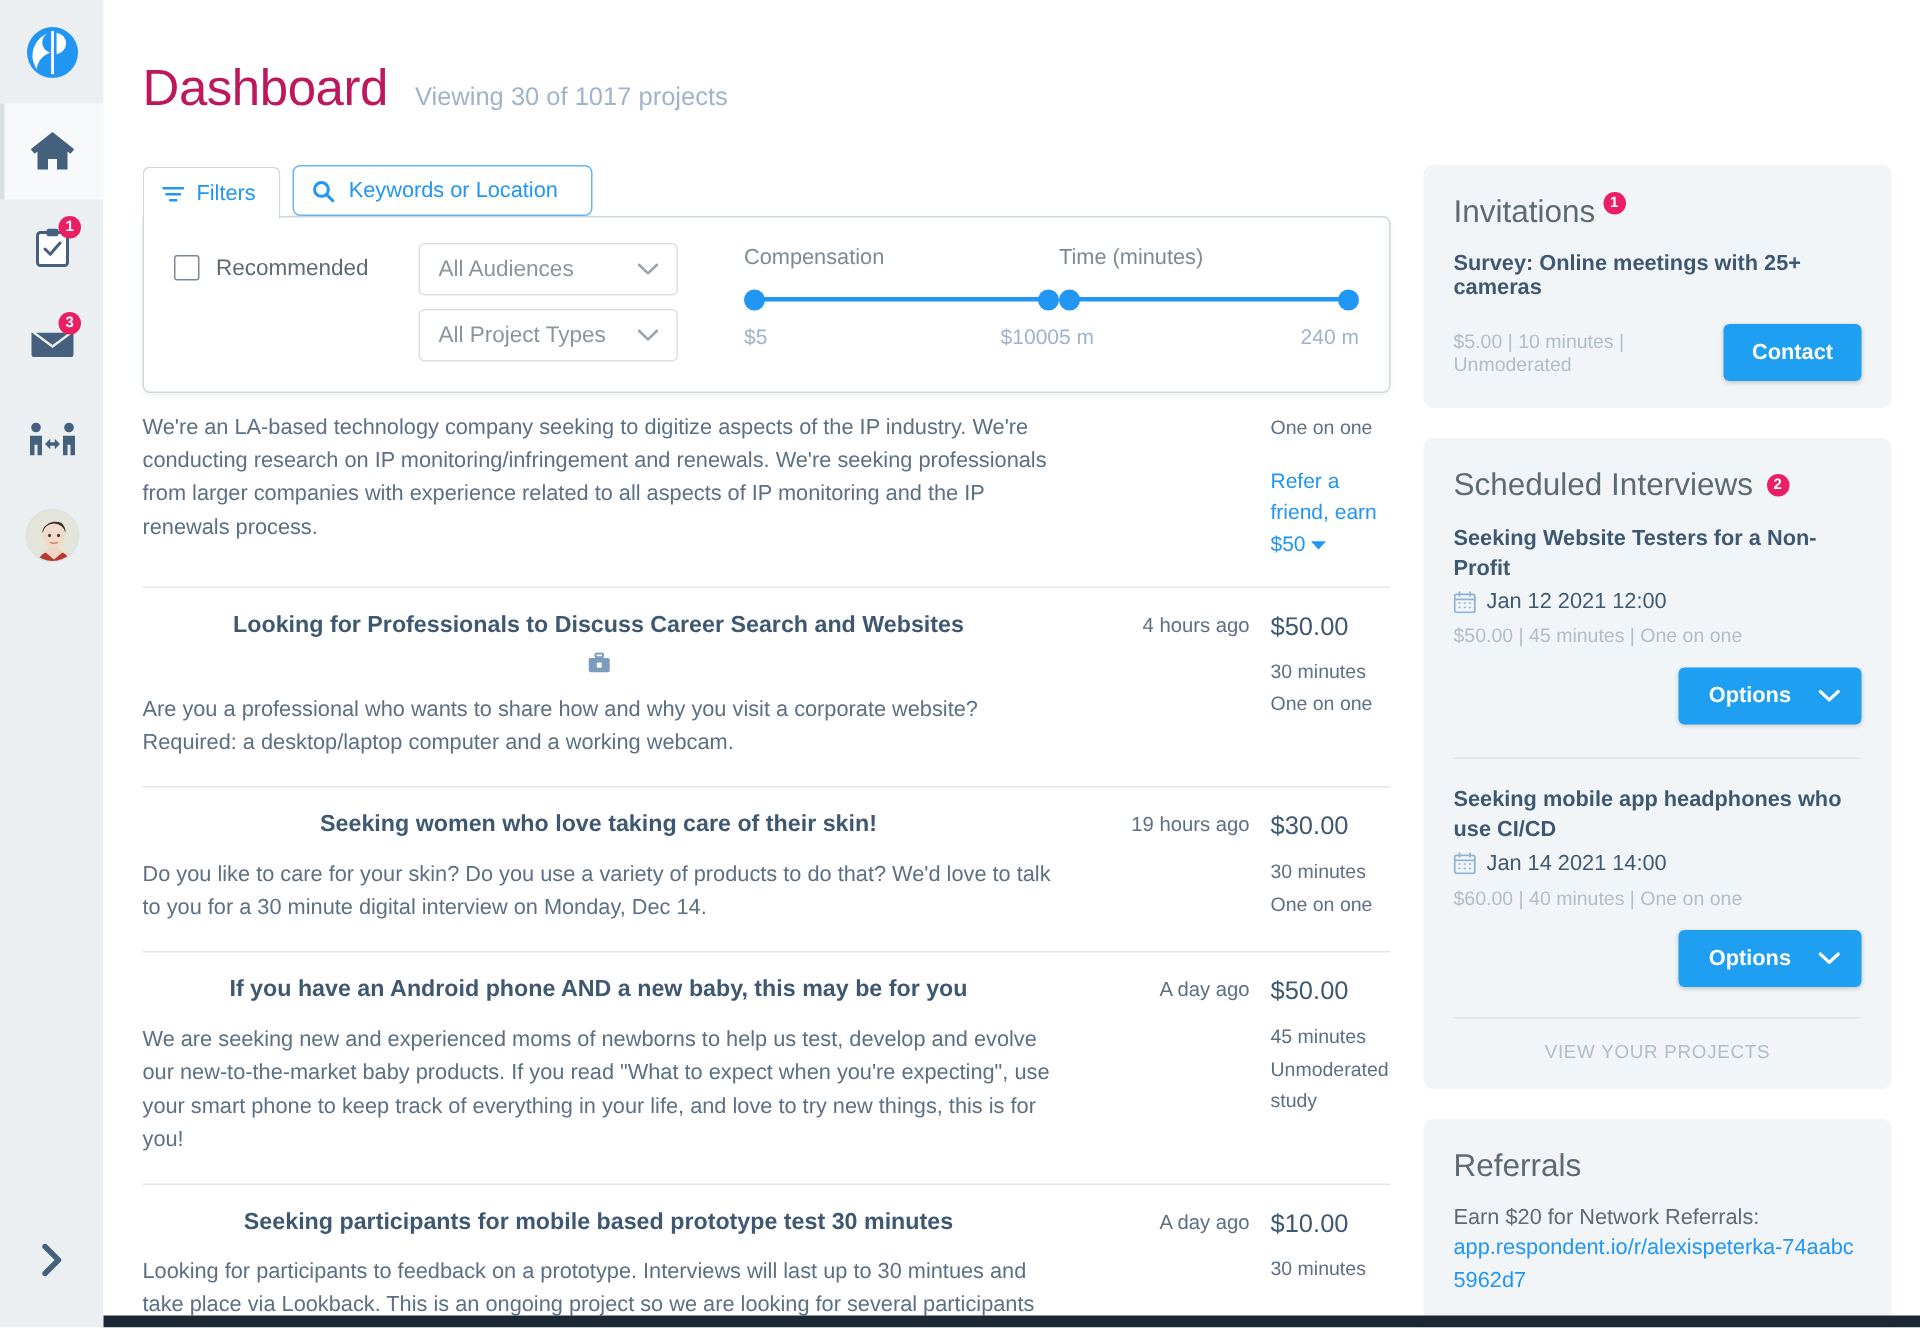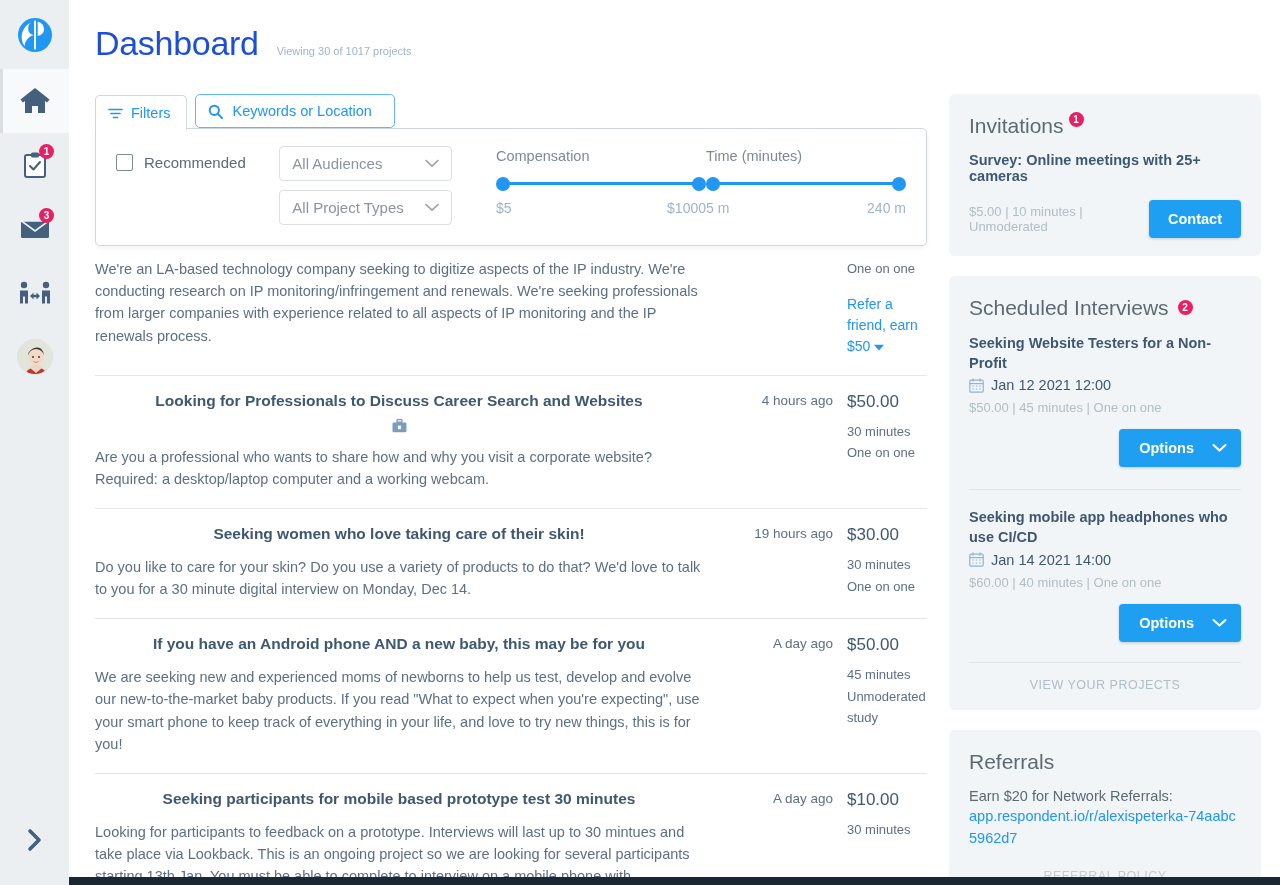--- a/index.html
+++ b/index.html
@@ -47,22 +47,22 @@
 
   
   .main {
     flex: 1 1 auto; position: relative; height: 885px;
     background: #ffffff; overflow: hidden;
   }
   .page-head {
     display: flex; align-items: baseline; gap: 18px;
     padding: 24px 0 0 26px;
   }
-  .page-title { font-size: 34px; color: #1d4ed8; font-weight: 400; letter-spacing: -0.3px; }
-  .page-sub { font-size: 11px; color: #9fb3cc; }
+  .page-title { font-size: 34px; color: #be185d; font-weight: 400; letter-spacing: -0.3px; margin-top: 16px; }
+  .page-sub { font-size: 17px; color: #9fb3cc; }
 
   .content-cols { display: flex; padding: 0 20px 0 26px; gap: 22px; }
   .col-left { width: 832px; flex: 0 0 832px; position: relative; }
   .col-right { width: 312px; flex: 0 0 312px; }
 
   
   .tabbar { display: flex; align-items: flex-end; position: relative; z-index: 3; margin-top: 31px; }
   .tab {
     border: 1px solid #cfd8dc; border-bottom: none; background: #fff;
     border-radius: 5px 5px 0 0; padding: 9px 16px 9px 12px;

